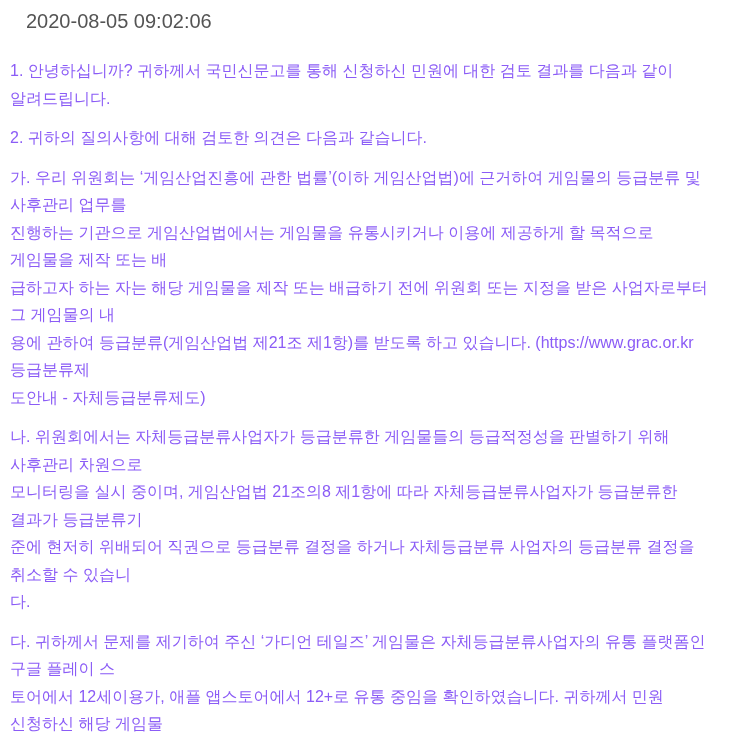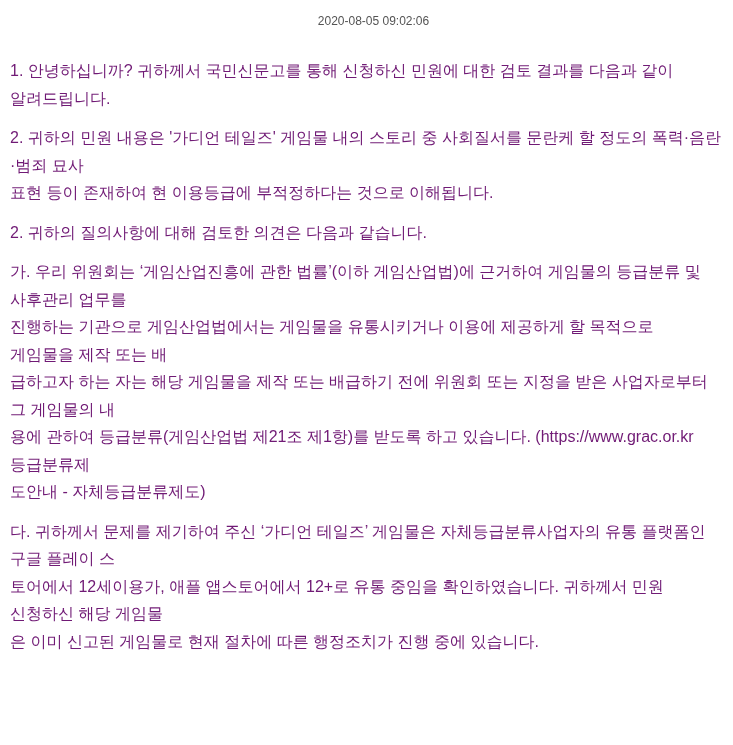--- a/index.html
+++ b/index.html
@@ -10,52 +10,53 @@
     font-family: "Liberation Sans", "DejaVu Sans", sans-serif;
   }
   .doc {
     width: 733px;
     min-height: 745px;
     padding: 8px 12px 6px 10px;
     background: #ffffff;
   }
   .timestamp {
     color: #545454;
-    font-size: 12px;
+    font-size: 20px;
     line-height: 22px;
     margin: 2px 0 25px 16px;
-    text-align: center;
   }
   .para {
-    color: #701a75;
+    color: #8b5cf6;
     font-size: 16px;
     line-height: 27.5px;
     margin: 0 0 12px 0;
     white-space: pre-line;
     word-break: keep-all;
   }
 </style>
 </head>
 <body>
 
 <div class="doc">
 
   <div class="timestamp">2020-08-05 09:02:06</div>
 
   <p class="para">1. 안녕하십니까? 귀하께서 국민신문고를 통해 신청하신 민원에 대한 검토 결과를 다음과 같이 알려드립니다.</p>
 
-  <p class="para">2. 귀하의 민원 내용은 '가디언 테일즈' 게임물 내의 스토리 중 사회질서를 문란케 할 정도의 폭력·음란·범죄 묘사
-표현 등이 존재하여 현 이용등급에 부적정하다는 것으로 이해됩니다.</p>
 
   <p class="para">2. 귀하의 질의사항에 대해 검토한 의견은 다음과 같습니다.</p>
 
   <p class="para">가. 우리 위원회는 ‘게임산업진흥에 관한 법률’(이하 게임산업법)에 근거하여 게임물의 등급분류 및 사후관리 업무를
 진행하는 기관으로 게임산업법에서는 게임물을 유통시키거나 이용에 제공하게 할 목적으로 게임물을 제작 또는 배
 급하고자 하는 자는 해당 게임물을 제작 또는 배급하기 전에 위원회 또는 지정을 받은 사업자로부터 그 게임물의 내
 용에 관하여 등급분류(게임산업법 제21조 제1항)를 받도록 하고 있습니다. (https://www.grac.or.kr 등급분류제
 도안내 - 자체등급분류제도)</p>
 
+  <p class="para">나. 위원회에서는 자체등급분류사업자가 등급분류한 게임물들의 등급적정성을 판별하기 위해 사후관리 차원으로
+모니터링을 실시 중이며, 게임산업법 21조의8 제1항에 따라 자체등급분류사업자가 등급분류한 결과가 등급분류기
+준에 현저히 위배되어 직권으로 등급분류 결정을 하거나 자체등급분류 사업자의 등급분류 결정을 취소할 수 있습니
+다.</p>
 
   <p class="para">다. 귀하께서 문제를 제기하여 주신 ‘가디언 테일즈’ 게임물은 자체등급분류사업자의 유통 플랫폼인 구글 플레이 스
 토어에서 12세이용가, 애플 앱스토어에서 12+로 유통 중임을 확인하였습니다. 귀하께서 민원 신청하신 해당 게임물
 은 이미 신고된 게임물로 현재 절차에 따른 행정조치가 진행 중에 있습니다.</p>
 
 </div>
 
 </body></html>

